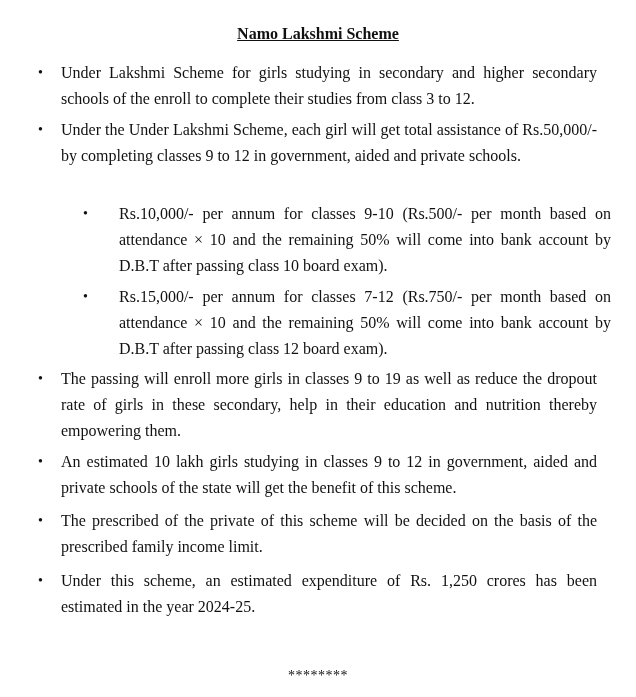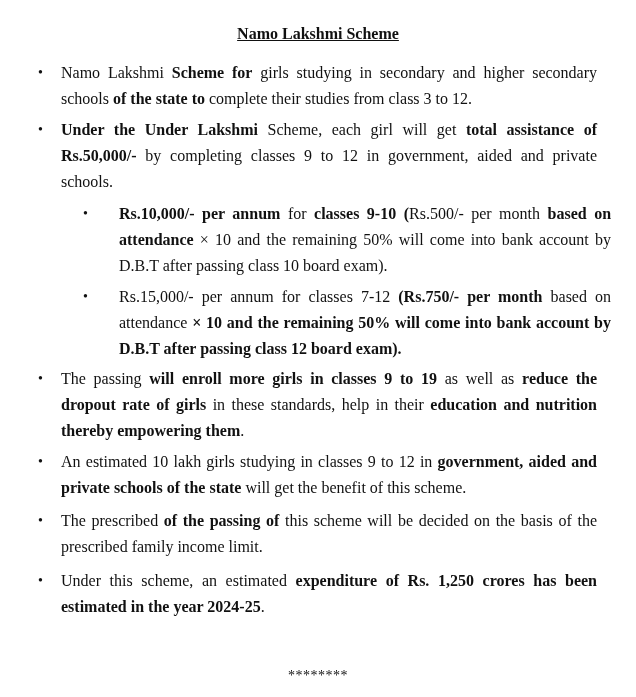--- a/index.html
+++ b/index.html
@@ -15,69 +15,69 @@
   }
   .item {
     position:absolute; left:0; width:636px;
   }
   .bullet {
     position:absolute; font-size:14px; line-height:26px;
   }
   .text {
     position:absolute; text-align:justify; line-height:26px; font-size:16px;
   }
-  .text b { font-weight:bold; }
+  .text b { font-weight:normal; }
   .lvl1 .bullet { left:38px; }
   .lvl1 .text { left:61px; width:536px; }
   .lvl2 .bullet { left:83px; }
   .lvl2 .text { left:119px; width:492px; }
   .stars {
     position:absolute; top:668px; left:0; width:636px; text-align:center;
     font-size:14px; letter-spacing:0.5px;
   }
 </style>
 </head>
 <body>
 
 <div>
   <div class="title">Namo Lakshmi Scheme</div>
 
   <div class="item lvl1" style="top:60px">
     <span class="bullet">•</span>
-    <div class="text"><span>Namo Lakshmi </span><b>Scheme for</b><span> girls studying in secondary and higher secondary schools </span><b>of the state to</b><span> complete their studies from class 3 to 12.</span></div>
+    <div class="text"><span>Under Lakshmi </span><b>Scheme for</b><span> girls studying in secondary and higher secondary schools </span><b>of the enroll to</b><span> complete their studies from class 3 to 12.</span></div>
   </div>
 
   <div class="item lvl1" style="top:117px">
     <span class="bullet">•</span>
     <div class="text"><b>Under the Under Lakshmi</b><span> Scheme, each girl will get </span><b>total assistance of Rs.50,000/-</b><span> by completing classes 9 to 12 in government, aided and private schools.</span></div>
   </div>
 
   <div class="item lvl2" style="top:201px">
     <span class="bullet">•</span>
     <div class="text"><b>Rs.10,000/- per annum</b><span> for </span><b>classes 9-10 (</b><span>Rs.500/- per month </span><b>based on attendance</b><span> × 10 and the remaining 50% will come into bank account by D.B.T after passing class 10 board exam).</span></div>
   </div>
 
   <div class="item lvl2" style="top:284px">
     <span class="bullet">•</span>
     <div class="text"><span> Rs.15,000/- per annum for classes 7-12 </span><b>(Rs.750/- per month</b><span> based on attendance </span><b>× 10 and the remaining 50% will come into bank account by D.B.T after passing class 12 board exam).</b></div>
   </div>
 
   <div class="item lvl1" style="top:366px">
     <span class="bullet">•</span>
-    <div class="text"><span>The passing </span><b>will enroll more girls in classes 9 to 19</b><span> as well as </span><b>reduce the dropout rate of girls</b><span> in these standards, help in their </span><b>education and nutrition thereby empowering them</b><span>.</span></div>
+    <div class="text"><span>The passing </span><b>will enroll more girls in classes 9 to 19</b><span> as well as </span><b>reduce the dropout rate of girls</b><span> in these secondary, help in their </span><b>education and nutrition thereby empowering them</b><span>.</span></div>
   </div>
 
   <div class="item lvl1" style="top:449px">
     <span class="bullet">•</span>
     <div class="text"><span>An estimated 10 lakh girls studying in classes 9 to 12 in </span><b>government, aided and private schools of the state</b><span> will get the benefit of this scheme.</span></div>
   </div>
 
   <div class="item lvl1" style="top:508px">
     <span class="bullet">•</span>
-    <div class="text"><span>The prescribed </span><b>of the passing of</b><span> this scheme will be decided on the basis of the prescribed family income limit.</span></div>
+    <div class="text"><span>The prescribed </span><b>of the private of</b><span> this scheme will be decided on the basis of the prescribed family income limit.</span></div>
   </div>
 
   <div class="item lvl1" style="top:568px">
     <span class="bullet">•</span>
     <div class="text"><span>Under this scheme, an estimated </span><b>expenditure of Rs. 1,250 crores has been estimated in the year 2024-25</b><span>.</span></div>
   </div>
 
   <div class="stars">********</div>
 </div>
 

